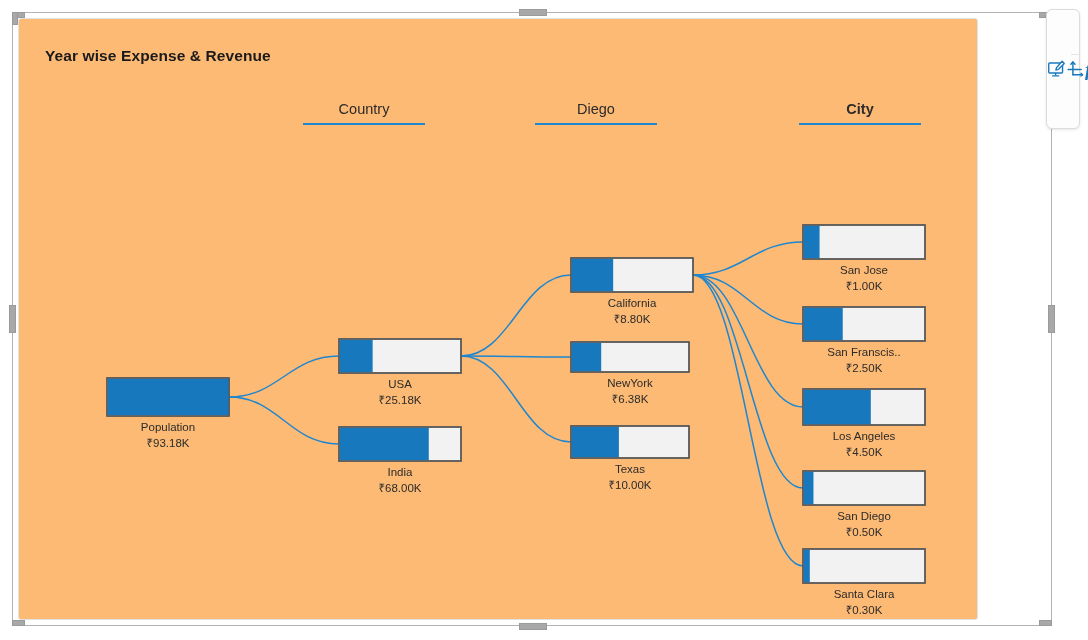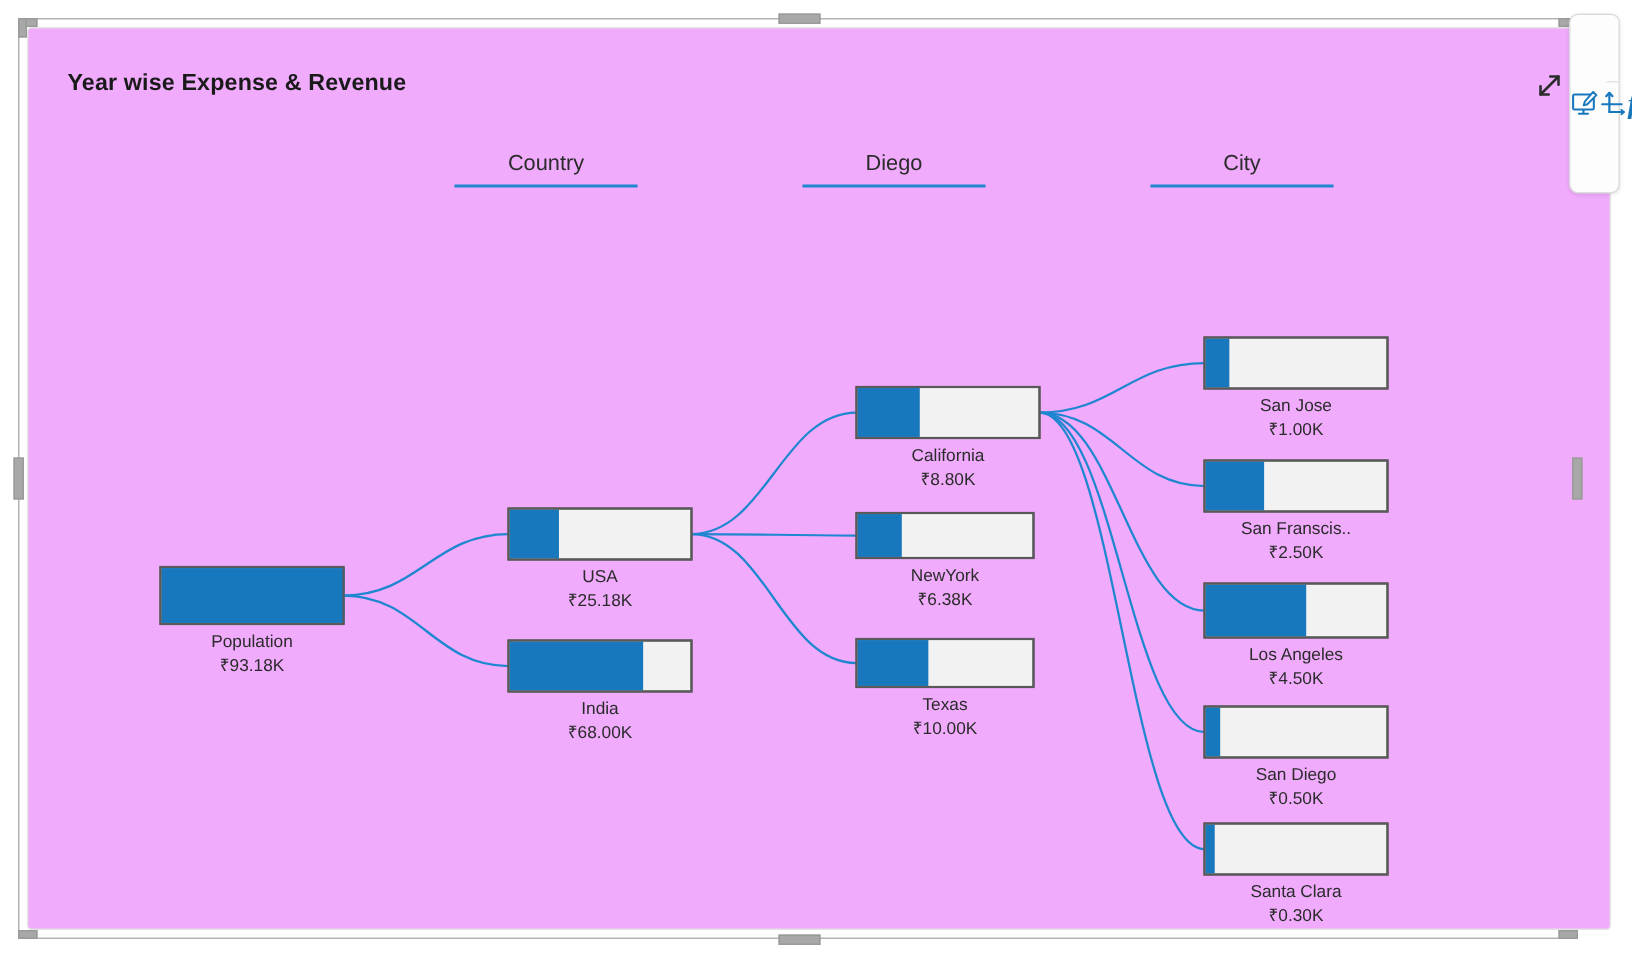--- a/index.html
+++ b/index.html
@@ -9,22 +9,22 @@
     -webkit-font-smoothing:antialiased;
   }
   #root{position:relative;width:1088px;height:640px;}
 
   
   .sel-frame{
     position:absolute;left:12px;top:12px;width:1040px;height:614px;
     border:1px solid #b3b3b3;box-sizing:border-box;background:#fff;
   }
   .card{
-    position:absolute;left:18px;top:18px;width:1056px;height:602px;
-    background:#f0abfc;border:1px solid #e2e2e2;border-radius:3px;
+    position:absolute;left:18px;top:18px;width:960px;height:602px;
+    background:#fdba74;border:1px solid #e2e2e2;border-radius:3px;
     box-sizing:border-box;overflow:hidden;
   }
   
   .handle{position:absolute;background:#a8a8a8;border:1px solid #9a9a9a;box-sizing:border-box;}
   .h-tl{left:12px;top:12px;width:13px;height:6px;}
   .h-tl2{left:12px;top:12px;width:6px;height:13px;}
   .h-tc{left:519px;top:9px;width:28px;height:7px;}
   .h-tr{left:1039px;top:12px;width:13px;height:6px;}
   .h-ml{left:9px;top:305px;width:7px;height:28px;}
   .h-mr{left:1048px;top:305px;width:7px;height:28px;}
@@ -103,21 +103,21 @@
     </div>
 
     <div class="col-head" style="left:284px;top:82px;width:122px;">
       <span class="lbl">Country</span>
       <span class="rule"></span>
     </div>
     <div class="col-head" style="left:516px;top:82px;width:122px;">
       <span class="lbl">Diego</span>
       <span class="rule"></span>
     </div>
-    <div class="col-head" style="left:748px;top:82px;width:122px;">
+    <div class="col-head" style="left:780px;top:82px;width:122px;font-weight:bold;">
       <span class="lbl">City</span>
       <span class="rule"></span>
     </div>
 
     <svg class="diagram" id="tree-svg" viewBox="0 0 1028 602">
       <g id="links-layer">
           <path d="M 192 360 C 241.5 360, 252.5 319, 302 319" fill="none" stroke="#1f86d0" stroke-width="1.5"></path>
           <path d="M 192 360 C 241.5 360, 252.5 407, 302 407" fill="none" stroke="#1f86d0" stroke-width="1.5"></path>
           <path d="M 424 319 C 473.5 319, 484.5 238, 534 238" fill="none" stroke="#1f86d0" stroke-width="1.5"></path>
           <path d="M 424 319 C 473.5 319, 484.5 320, 534 320" fill="none" stroke="#1f86d0" stroke-width="1.5"></path>

